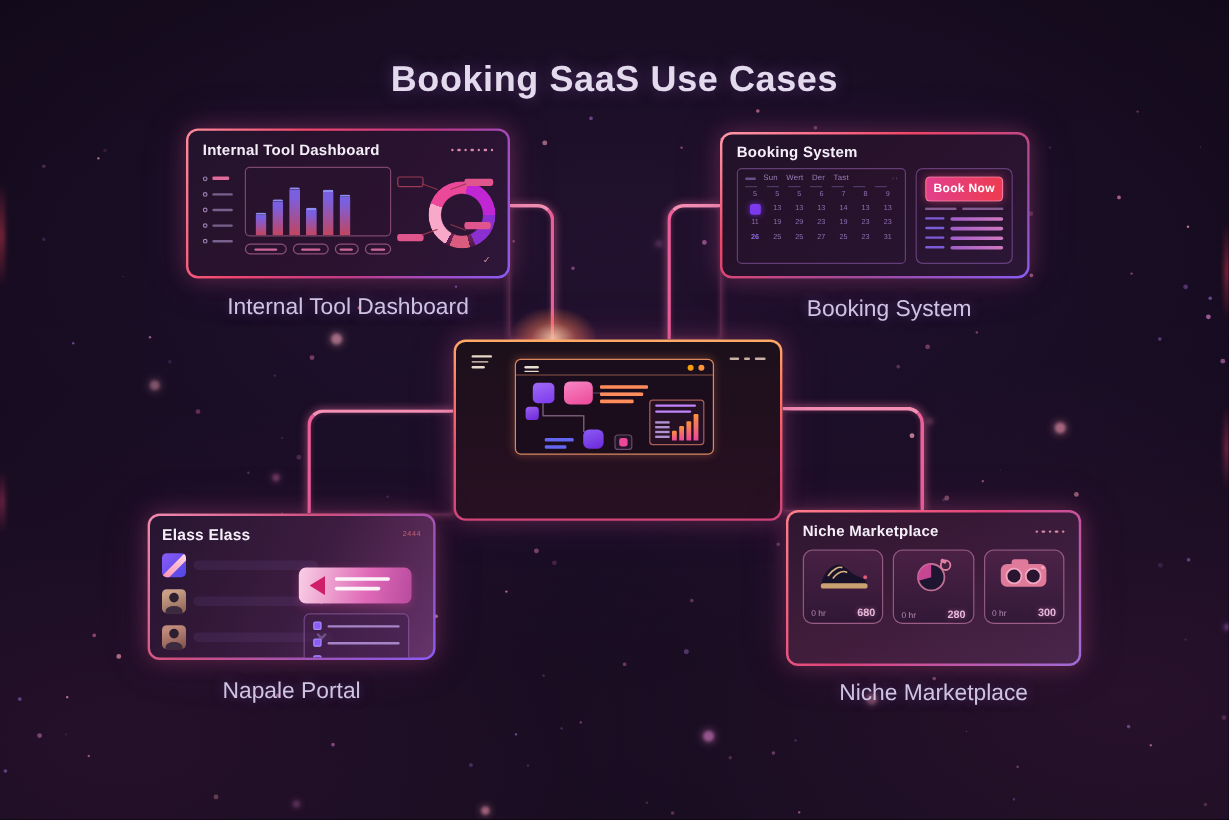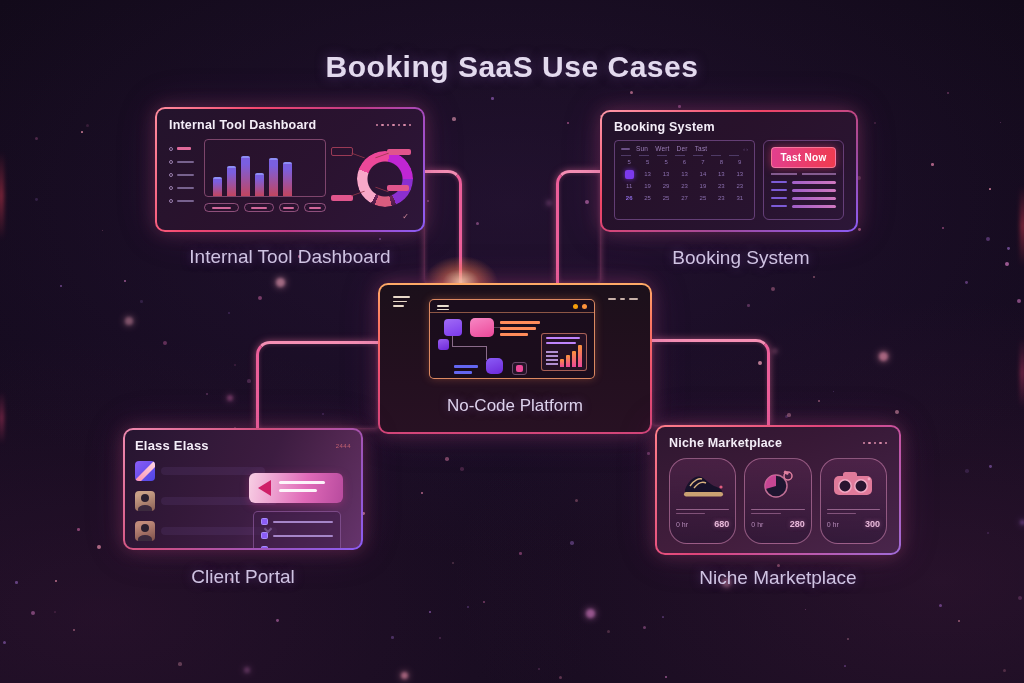--- a/index.html
+++ b/index.html
@@ -161,21 +161,21 @@
     border:1px solid rgba(185,125,205,.45); background:rgba(62,30,72,.55); padding:6px 7px; }
   .cl-p-row { display:flex; align-items:center; gap:5px; margin-bottom:7px; }
   .cl-p-row i.sq { width:7px; height:7px; border-radius:1.5px; background:#8b5cf6; border:1px solid #a78bfa; flex:none; }
   .cl-p-row i.li { height:2px; background:#a585c8; border-radius:1px; flex:1; display:block; }
 
   
   #card-market { left:655px; top:425px; width:246px; height:130px;
     background:linear-gradient(135deg,#ff7f8a 0%,#e0447a 45%,#9f6bd8 100%); }
   #card-market .card-inner { background:linear-gradient(160deg, rgba(38,18,44,.96), rgba(66,32,64,.92)); padding:9px 12px 8px; }
   .products { display:flex; gap:8px; margin-top:8px; }
-  .product { flex:1; height:86px; border:1px solid rgba(232,150,195,.5); border-radius:18px;
+  .product { flex:1; height:62px; border:1px solid rgba(232,150,195,.5); border-radius:8px;
     background:linear-gradient(180deg, rgba(100,45,90,.40), rgba(40,20,50,.6)); padding:5px 6px 4px;
     display:flex; flex-direction:column; }
   .p-icon { height:42px; display:flex; align-items:center; justify-content:center; }
   .p-div1 { height:1px; background:rgba(235,165,215,.5); border-radius:1px; margin:3px 0 3px; }
   .p-div2 { height:1px; width:55%; background:rgba(235,165,215,.4); border-radius:1px; margin-bottom:5px; }
   .p-foot { display:flex; justify-content:space-between; align-items:baseline; }
   .p-hours { font-size:7px; color:#b58ab8; }
   .p-price { font-size:9px; font-weight:bold; color:#e6b8d8; text-shadow:0 0 4px rgba(230,140,200,.5); }
 
   
@@ -486,21 +486,21 @@
               <div class="cal-cell accent">26</div>
               <div class="cal-cell">25</div>
               <div class="cal-cell">25</div>
               <div class="cal-cell">27</div>
               <div class="cal-cell">25</div>
               <div class="cal-cell">23</div>
               <div class="cal-cell">31</div>
             </div>
         </div>
         <div class="book-panel">
-          <div class="btn-book">Tast Now</div>
+          <div class="btn-book">Book Now</div>
           <div class="book-div">
               <i style="width:26px;"></i>
               <i style="width:34px;"></i>
             </div>
           <div class="book-row">
               <span class="s"></span>
               <span class="l"></span>
             </div>
           <div class="book-row">
               <span class="s"></span>
@@ -573,21 +573,20 @@
               <span class="mini-bars">
                   <span class="mb" style="height: 8px;"></span>
                   <span class="mb" style="height: 12px;"></span>
                   <span class="mb" style="height: 16px;"></span>
                   <span class="mb" style="height: 22px;"></span>
                 </span>
             </div>
           </div>
         </div>
       </div>
-      <div class="nocode-label">No-Code Platform</div>
     </div>
   </div>
 
   <div class="card" id="card-client">
     <div class="card-inner">
       <div class="card-hd">
         <span class="hd-title" style="font-size:13px;">Elass Elass</span>
         <span class="cl-corner">2444</span>
       </div>
       <div class="cl-body">
@@ -625,21 +624,21 @@
               <i class="sq"></i>
               <i class="li"></i>
             </div>
           <div class="cl-p-row">
               <i class="sq"></i>
             </div>
         </div>
       </div>
     </div>
   </div>
-  <div class="card-label" id="label-client">Client Portal</div>
+  <div class="card-label" id="label-client">Napale Portal</div>
 
   <div class="card" id="card-market">
     <div class="card-inner">
       <div class="card-hd">
         <span class="hd-title">Niche Marketplace</span>
         <span class="dots">
             <i></i>
             <i></i>
             <i></i>
             <i></i>

